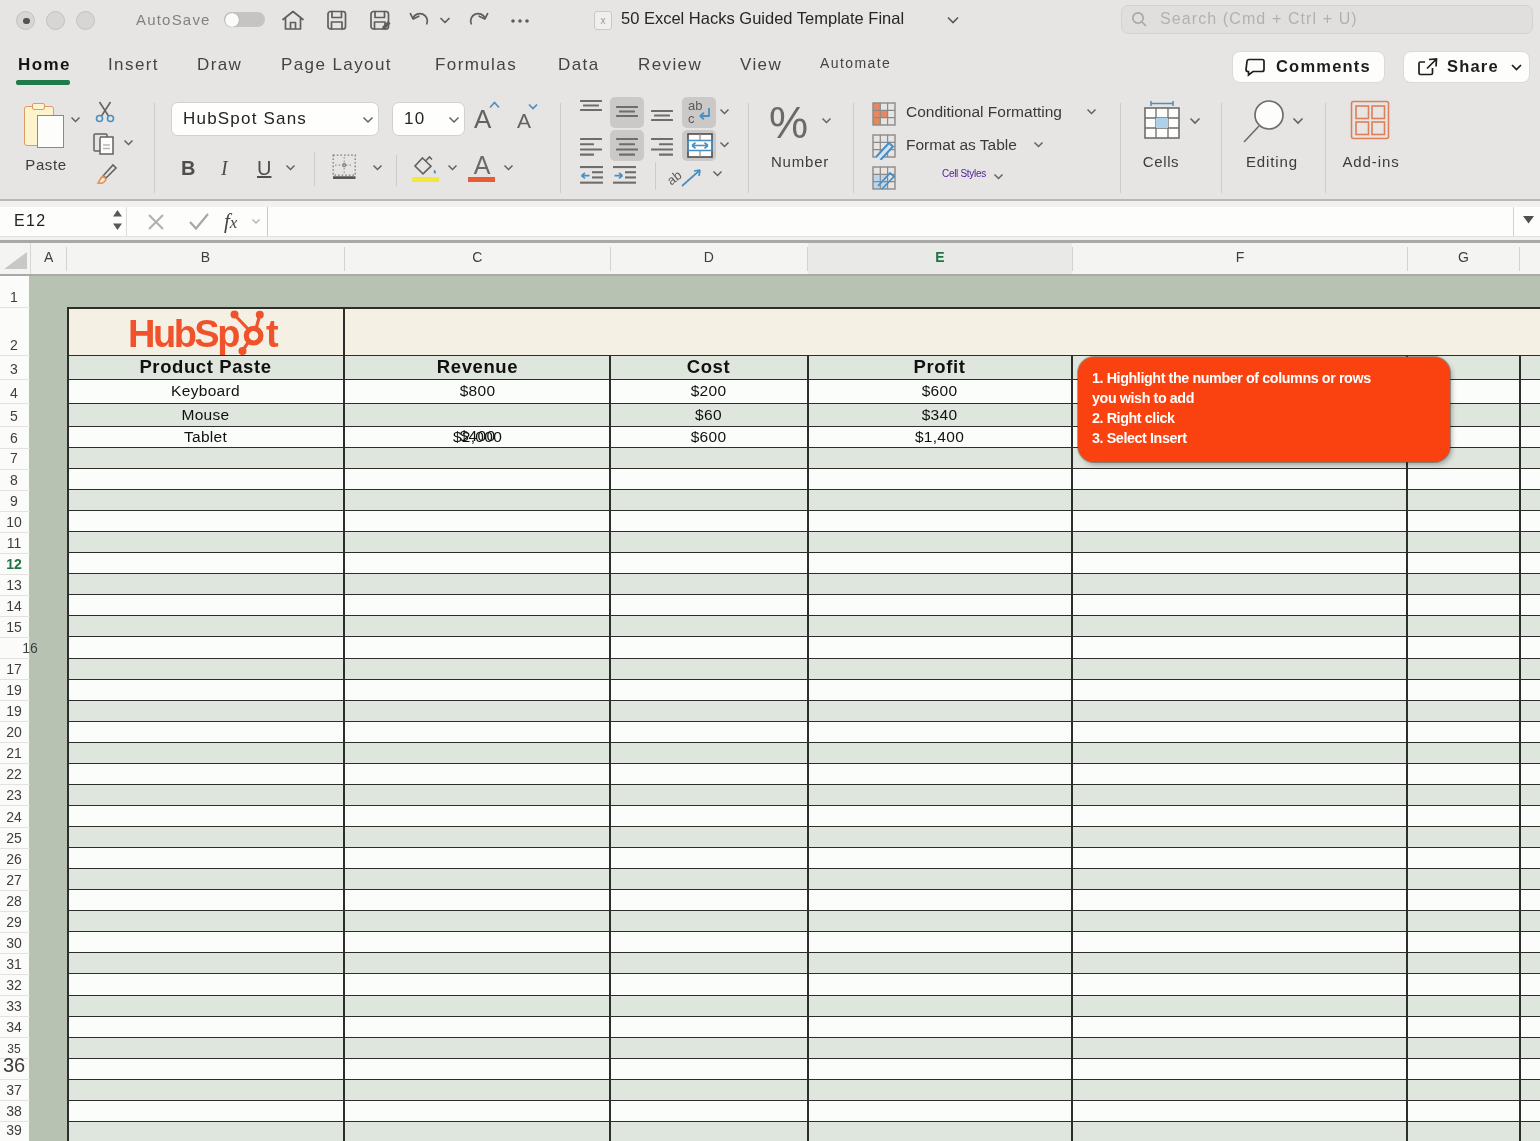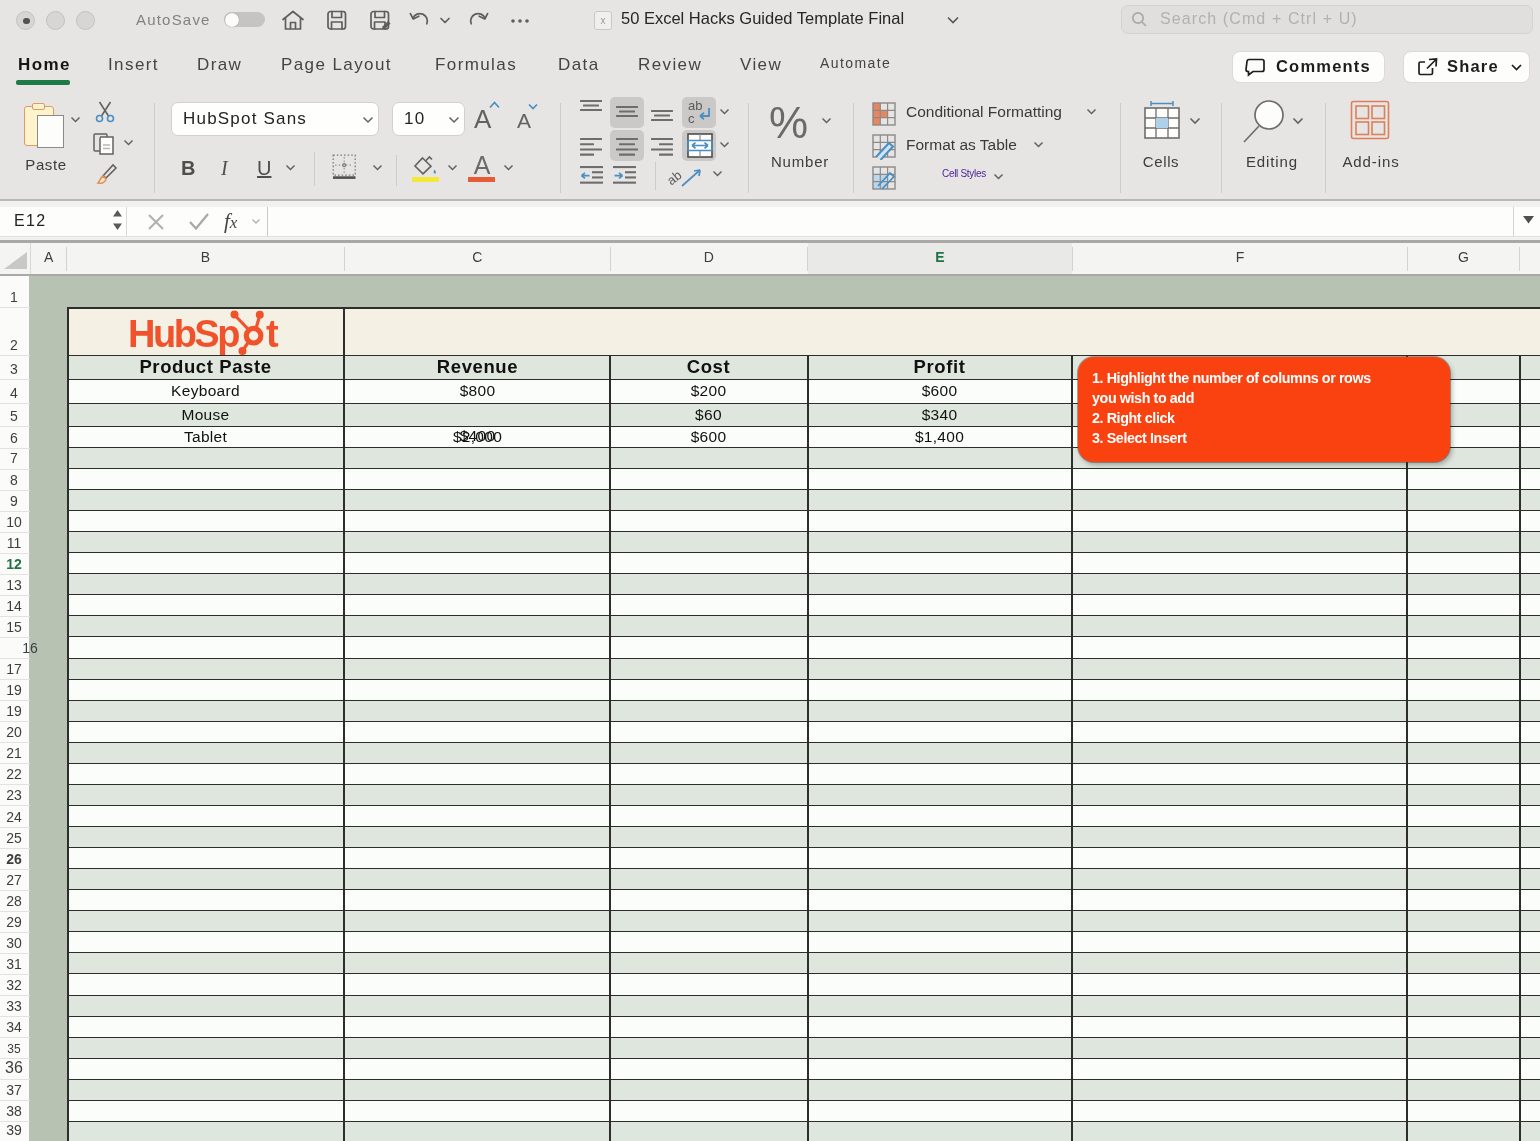--- a/index.html
+++ b/index.html
@@ -390,41 +390,41 @@
 <div class="ab" style="left:0;top:742.78px;width:28px;height:21.059999999999945px;font-size:14px;color:#3e3e3d;font-weight:400;display:flex;align-items:flex-end;justify-content:center;padding-bottom:2.5px;">21</div>
 <div class="ab" style="left:0;top:763.3399999999999px;width:30px;height:1px;background:#e3e2e1;"></div>
 <div class="ab" style="left:0;top:763.8399999999999px;width:28px;height:21.06000000000006px;font-size:14px;color:#3e3e3d;font-weight:400;display:flex;align-items:flex-end;justify-content:center;padding-bottom:2.5px;">22</div>
 <div class="ab" style="left:0;top:784.4px;width:30px;height:1px;background:#e3e2e1;"></div>
 <div class="ab" style="left:0;top:784.9px;width:28px;height:21.06000000000006px;font-size:14px;color:#3e3e3d;font-weight:400;display:flex;align-items:flex-end;justify-content:center;padding-bottom:2.5px;">23</div>
 <div class="ab" style="left:0;top:805.46px;width:30px;height:1px;background:#e3e2e1;"></div>
 <div class="ab" style="left:0;top:805.96px;width:28px;height:21.059999999999945px;font-size:14px;color:#3e3e3d;font-weight:400;display:flex;align-items:flex-end;justify-content:center;padding-bottom:2.5px;">24</div>
 <div class="ab" style="left:0;top:826.52px;width:30px;height:1px;background:#e3e2e1;"></div>
 <div class="ab" style="left:0;top:827.02px;width:28px;height:21.059999999999945px;font-size:14px;color:#3e3e3d;font-weight:400;display:flex;align-items:flex-end;justify-content:center;padding-bottom:2.5px;">25</div>
 <div class="ab" style="left:0;top:847.5799999999999px;width:30px;height:1px;background:#e3e2e1;"></div>
-<div class="ab" style="left:0;top:848.0799999999999px;width:28px;height:21.06000000000006px;font-size:14px;color:#3e3e3d;font-weight:700;display:flex;align-items:flex-end;justify-content:center;padding-bottom:2.5px;">26</div>
+<div class="ab" style="left:0;top:848.0799999999999px;width:28px;height:21.06000000000006px;font-size:14px;color:#3e3e3d;font-weight:400;display:flex;align-items:flex-end;justify-content:center;padding-bottom:2.5px;">26</div>
 <div class="ab" style="left:0;top:868.64px;width:30px;height:1px;background:#e3e2e1;"></div>
 <div class="ab" style="left:0;top:869.14px;width:28px;height:21.06000000000006px;font-size:14px;color:#3e3e3d;font-weight:400;display:flex;align-items:flex-end;justify-content:center;padding-bottom:2.5px;">27</div>
 <div class="ab" style="left:0;top:889.7px;width:30px;height:1px;background:#e3e2e1;"></div>
 <div class="ab" style="left:0;top:890.2px;width:28px;height:21.059999999999945px;font-size:14px;color:#3e3e3d;font-weight:400;display:flex;align-items:flex-end;justify-content:center;padding-bottom:2.5px;">28</div>
 <div class="ab" style="left:0;top:910.76px;width:30px;height:1px;background:#e3e2e1;"></div>
 <div class="ab" style="left:0;top:911.26px;width:28px;height:21.059999999999945px;font-size:14px;color:#3e3e3d;font-weight:400;display:flex;align-items:flex-end;justify-content:center;padding-bottom:2.5px;">29</div>
 <div class="ab" style="left:0;top:931.8199999999999px;width:30px;height:1px;background:#e3e2e1;"></div>
 <div class="ab" style="left:0;top:932.3199999999999px;width:28px;height:21.06000000000006px;font-size:14px;color:#3e3e3d;font-weight:400;display:flex;align-items:flex-end;justify-content:center;padding-bottom:2.5px;">30</div>
 <div class="ab" style="left:0;top:952.88px;width:30px;height:1px;background:#e3e2e1;"></div>
 <div class="ab" style="left:0;top:953.38px;width:28px;height:21.059999999999945px;font-size:14px;color:#3e3e3d;font-weight:400;display:flex;align-items:flex-end;justify-content:center;padding-bottom:2.5px;">31</div>
 <div class="ab" style="left:0;top:973.9399999999999px;width:30px;height:1px;background:#e3e2e1;"></div>
 <div class="ab" style="left:0;top:974.4399999999999px;width:28px;height:21.06000000000006px;font-size:14px;color:#3e3e3d;font-weight:400;display:flex;align-items:flex-end;justify-content:center;padding-bottom:2.5px;">32</div>
 <div class="ab" style="left:0;top:995.0px;width:30px;height:1px;background:#e3e2e1;"></div>
 <div class="ab" style="left:0;top:995.5px;width:28px;height:21.059999999999945px;font-size:14px;color:#3e3e3d;font-weight:400;display:flex;align-items:flex-end;justify-content:center;padding-bottom:2.5px;">33</div>
 <div class="ab" style="left:0;top:1016.06px;width:30px;height:1px;background:#e3e2e1;"></div>
 <div class="ab" style="left:0;top:1016.56px;width:28px;height:21.059999999999945px;font-size:14px;color:#3e3e3d;font-weight:400;display:flex;align-items:flex-end;justify-content:center;padding-bottom:2.5px;">34</div>
 <div class="ab" style="left:0;top:1037.12px;width:30px;height:1px;background:#e3e2e1;"></div>
 <div class="ab" style="left:0;top:1037.62px;width:28px;height:21.059999999999945px;font-size:12px;color:#3e3e3d;font-weight:400;display:flex;align-items:flex-end;justify-content:center;padding-bottom:2.5px;">35</div>
 <div class="ab" style="left:0;top:1058.1799999999998px;width:30px;height:1px;background:#e3e2e1;"></div>
-<div class="ab" style="left:0;top:1058.6799999999998px;width:28px;height:21.060000000000173px;font-size:16px;color:#3e3e3d;font-weight:400;display:flex;align-items:flex-end;justify-content:center;padding-bottom:2.5px;">36</div>
+<div class="ab" style="left:0;top:1058.6799999999998px;width:28px;height:21.060000000000173px;font-size:20px;color:#3e3e3d;font-weight:400;display:flex;align-items:flex-end;justify-content:center;padding-bottom:2.5px;">36</div>
 <div class="ab" style="left:0;top:1079.24px;width:30px;height:1px;background:#e3e2e1;"></div>
 <div class="ab" style="left:0;top:1079.74px;width:28px;height:21.059999999999945px;font-size:14px;color:#3e3e3d;font-weight:400;display:flex;align-items:flex-end;justify-content:center;padding-bottom:2.5px;">37</div>
 <div class="ab" style="left:0;top:1100.3px;width:30px;height:1px;background:#e3e2e1;"></div>
 <div class="ab" style="left:0;top:1100.8px;width:28px;height:21.060000000000173px;font-size:14px;color:#3e3e3d;font-weight:400;display:flex;align-items:flex-end;justify-content:center;padding-bottom:2.5px;">38</div>
 <div class="ab" style="left:0;top:1121.3600000000001px;width:30px;height:1px;background:#e3e2e1;"></div>
 <div class="ab" style="left:0;top:1121.8600000000001px;width:28px;height:19.139999999999873px;font-size:14px;color:#3e3e3d;font-weight:400;display:flex;align-items:flex-end;justify-content:center;padding-bottom:2.5px;">39</div>
 <div class="ab" style="left:66.5px;top:307.5px;width:1473.5px;height:48.0px;background:#f4f0e4;"></div>
 <div class="ab" style="left:66.5px;top:306.5px;width:1473.5px;height:2px;background:#2d2d2b;"></div>
 <div class="ab" style="left:66.5px;top:354.5px;width:1473.5px;height:2px;background:#2d2d2b;"></div>
 <div class="ab" style="left:66.5px;top:355.5px;width:1473.5px;height:24.0px;background:#dfe6de;"></div>

